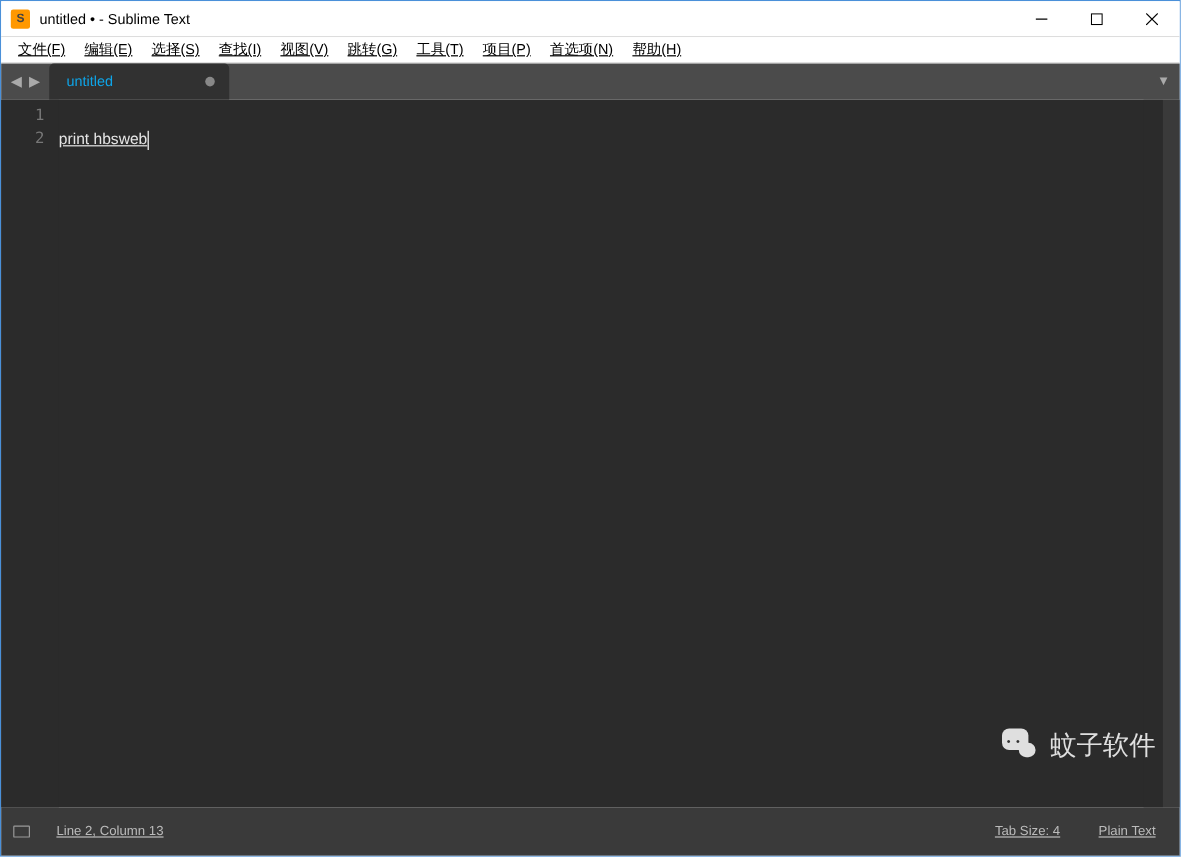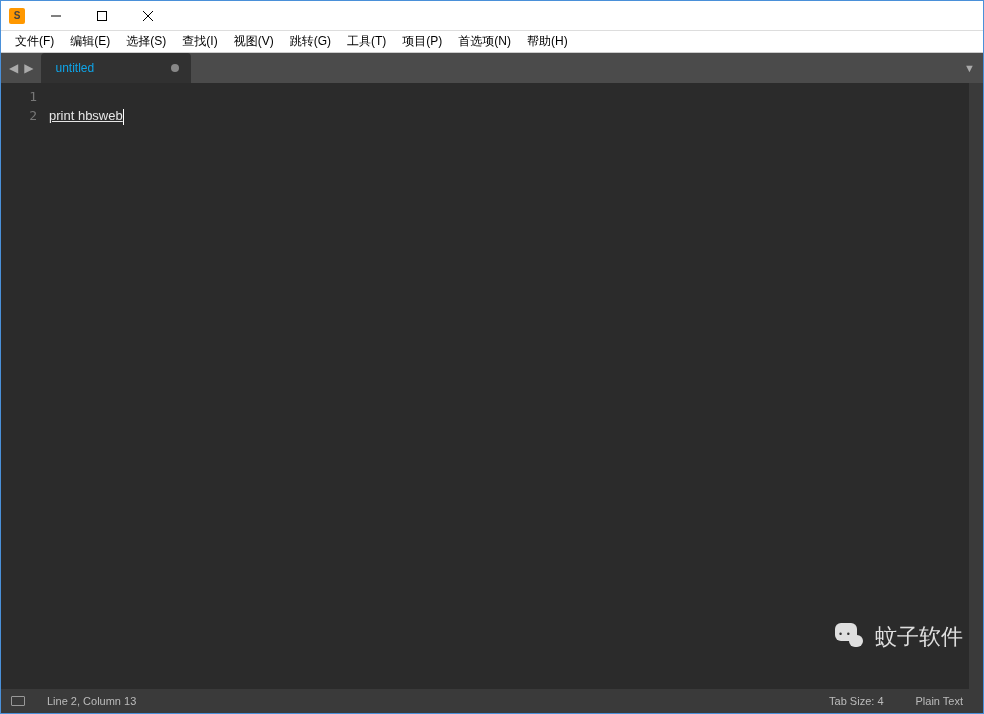--- a/index.html
+++ b/index.html
@@ -9,21 +9,21 @@
 
 
 .titlebar { height: 30px; background: #fff; display: flex; align-items: center; padding: 0 0 0 8px; border-bottom: 1px solid #ddd; }
 .app-icon { width: 16px; height: 16px; background: #ff9800; border-radius: 2px; margin-right: 8px; display: flex; align-items: center; justify-content: center; font-size: 10px; color: #444; font-weight: bold; }
 .title-text { font-size: 12px; color: #000; flex: 1; }
 .win-controls { display: flex; height: 100%; }
 .win-btn { width: 46px; height: 100%; display: flex; align-items: center; justify-content: center; cursor: pointer; }
 .win-btn svg { width: 10px; height: 10px; }
 
 
-.menubar { height: 22px; background: #fff; display: flex; align-items: flex-start; padding: 0 6px; border-bottom: 1px solid #ccc; }
+.menubar { height: 22px; background: #fff; display: flex; align-items: flex-start; padding: 0 6px; border-bottom: 1px solid #ccc; text-decoration: underline; }
 .menu-item { font-size: 12px; color: #000; padding: 2px 8px; cursor: pointer; }
 
 
 .tabbar { height: 30px; background: #4b4b4b; display: flex; align-items: stretch; position: relative; }
 .nav-arrows { display: flex; align-items: center; padding: 0 8px; gap: 6px; }
 .nav-arrow { color: #aaa; font-size: 12px; cursor: pointer; }
 .tab { background: #3a3a3a; display: flex; align-items: center; padding: 0 14px; gap: 20px; font-size: 12px; color: #0ea5e9; border-top-left-radius: 4px; border-top-right-radius: 4px; min-width: 150px; position: relative; cursor: pointer; }
 .tab.active { background: #313131; }
 .dirty-dot { width: 8px; height: 8px; border-radius: 50%; background: #888; position: absolute; right: 12px; }
 .menu-dropdown { position: absolute; right: 8px; top: 0; height: 100%; display: flex; align-items: center; color: #aaa; font-size: 11px; cursor: pointer; }
@@ -33,21 +33,21 @@
 .gutter { width: 48px; background: #2b2b2b; padding-top: 4px; }
 .line-num { color: #777; font-size: 13px; text-align: right; padding: 0 12px; height: 19px; line-height: 19px; font-family: Consolas, monospace; }
 .code-area { flex: 1; padding-top: 4px; font-family: Consolas, monospace; font-size: 13px; color: #e6e6e6; position: relative; text-decoration: underline; }
 .code-line { height: 19px; line-height: 19px; white-space: pre; position: relative; }
 .cursor { display: inline-block; width: 1px; height: 16px; background: #fff; vertical-align: middle; animation: blink 1s step-end infinite; }
 @keyframes blink { 50% { opacity: 0; } }
 .minimap { width: 16px; background: #2b2b2b; }
 .scrollbar-v { width: 14px; background: #3a3a3a; }
 
 
-.statusbar { height: 24px; background: #3a3a3a; display: flex; align-items: center; color: #bbb; font-size: 11px; padding: 0 10px; gap: 12px; }
+.statusbar { height: 40px; background: #3a3a3a; display: flex; align-items: center; color: #bbb; font-size: 11px; padding: 0 10px; gap: 12px; text-decoration: underline; }
 .status-icon { width: 14px; height: 10px; border: 1px solid #999; border-radius: 1px; }
 .status-spacer { flex: 1; }
 .status-item { padding: 0 10px; cursor: pointer; }
 
 
 .watermark { position: absolute; right: 20px; bottom: 36px; display: flex; align-items: center; gap: 8px; color: #fff; font-size: 22px; opacity: 0.85; pointer-events: none; font-family: "Microsoft YaHei", sans-serif; }
 .watermark .wm-icon { width: 38px; height: 32px; position: relative; }
 .watermark .bubble { position: absolute; background: #fff; border-radius: 6px; }
 .watermark .bubble.b1 { width: 22px; height: 18px; left: 6px; top: 2px; }
 .watermark .bubble.b1::after { content:""; position:absolute; bottom:-4px; left:6px; border:4px solid transparent; border-top-color:#fff; }
@@ -55,20 +55,21 @@
 .watermark .bubble.b2::after { content:""; position:absolute; bottom:-3px; left:4px; border:3px solid transparent; border-top-color:#fff; }
 .watermark .dots { position: absolute; top: 8px; left: 10px; font-size: 9px; color: #333; letter-spacing: 1px; }
 </style>
 </head>
 <body>
 
 <div class="window">
 
   <div class="titlebar">
     <div class="app-icon">S</div>
+    <div class="title-text">untitled • - Sublime Text</div>
     <div class="win-controls">
       <div class="win-btn">
         <svg viewBox="0 0 10 10">
             <line x1="0" y1="5" x2="10" y2="5" stroke="#000" stroke-width="1"></line>
           </svg>
       </div>
       <div class="win-btn">
         <svg viewBox="0 0 10 10">
             <rect x="0.5" y="0.5" width="9" height="9" fill="none" stroke="#000" stroke-width="1"></rect>
           </svg>

